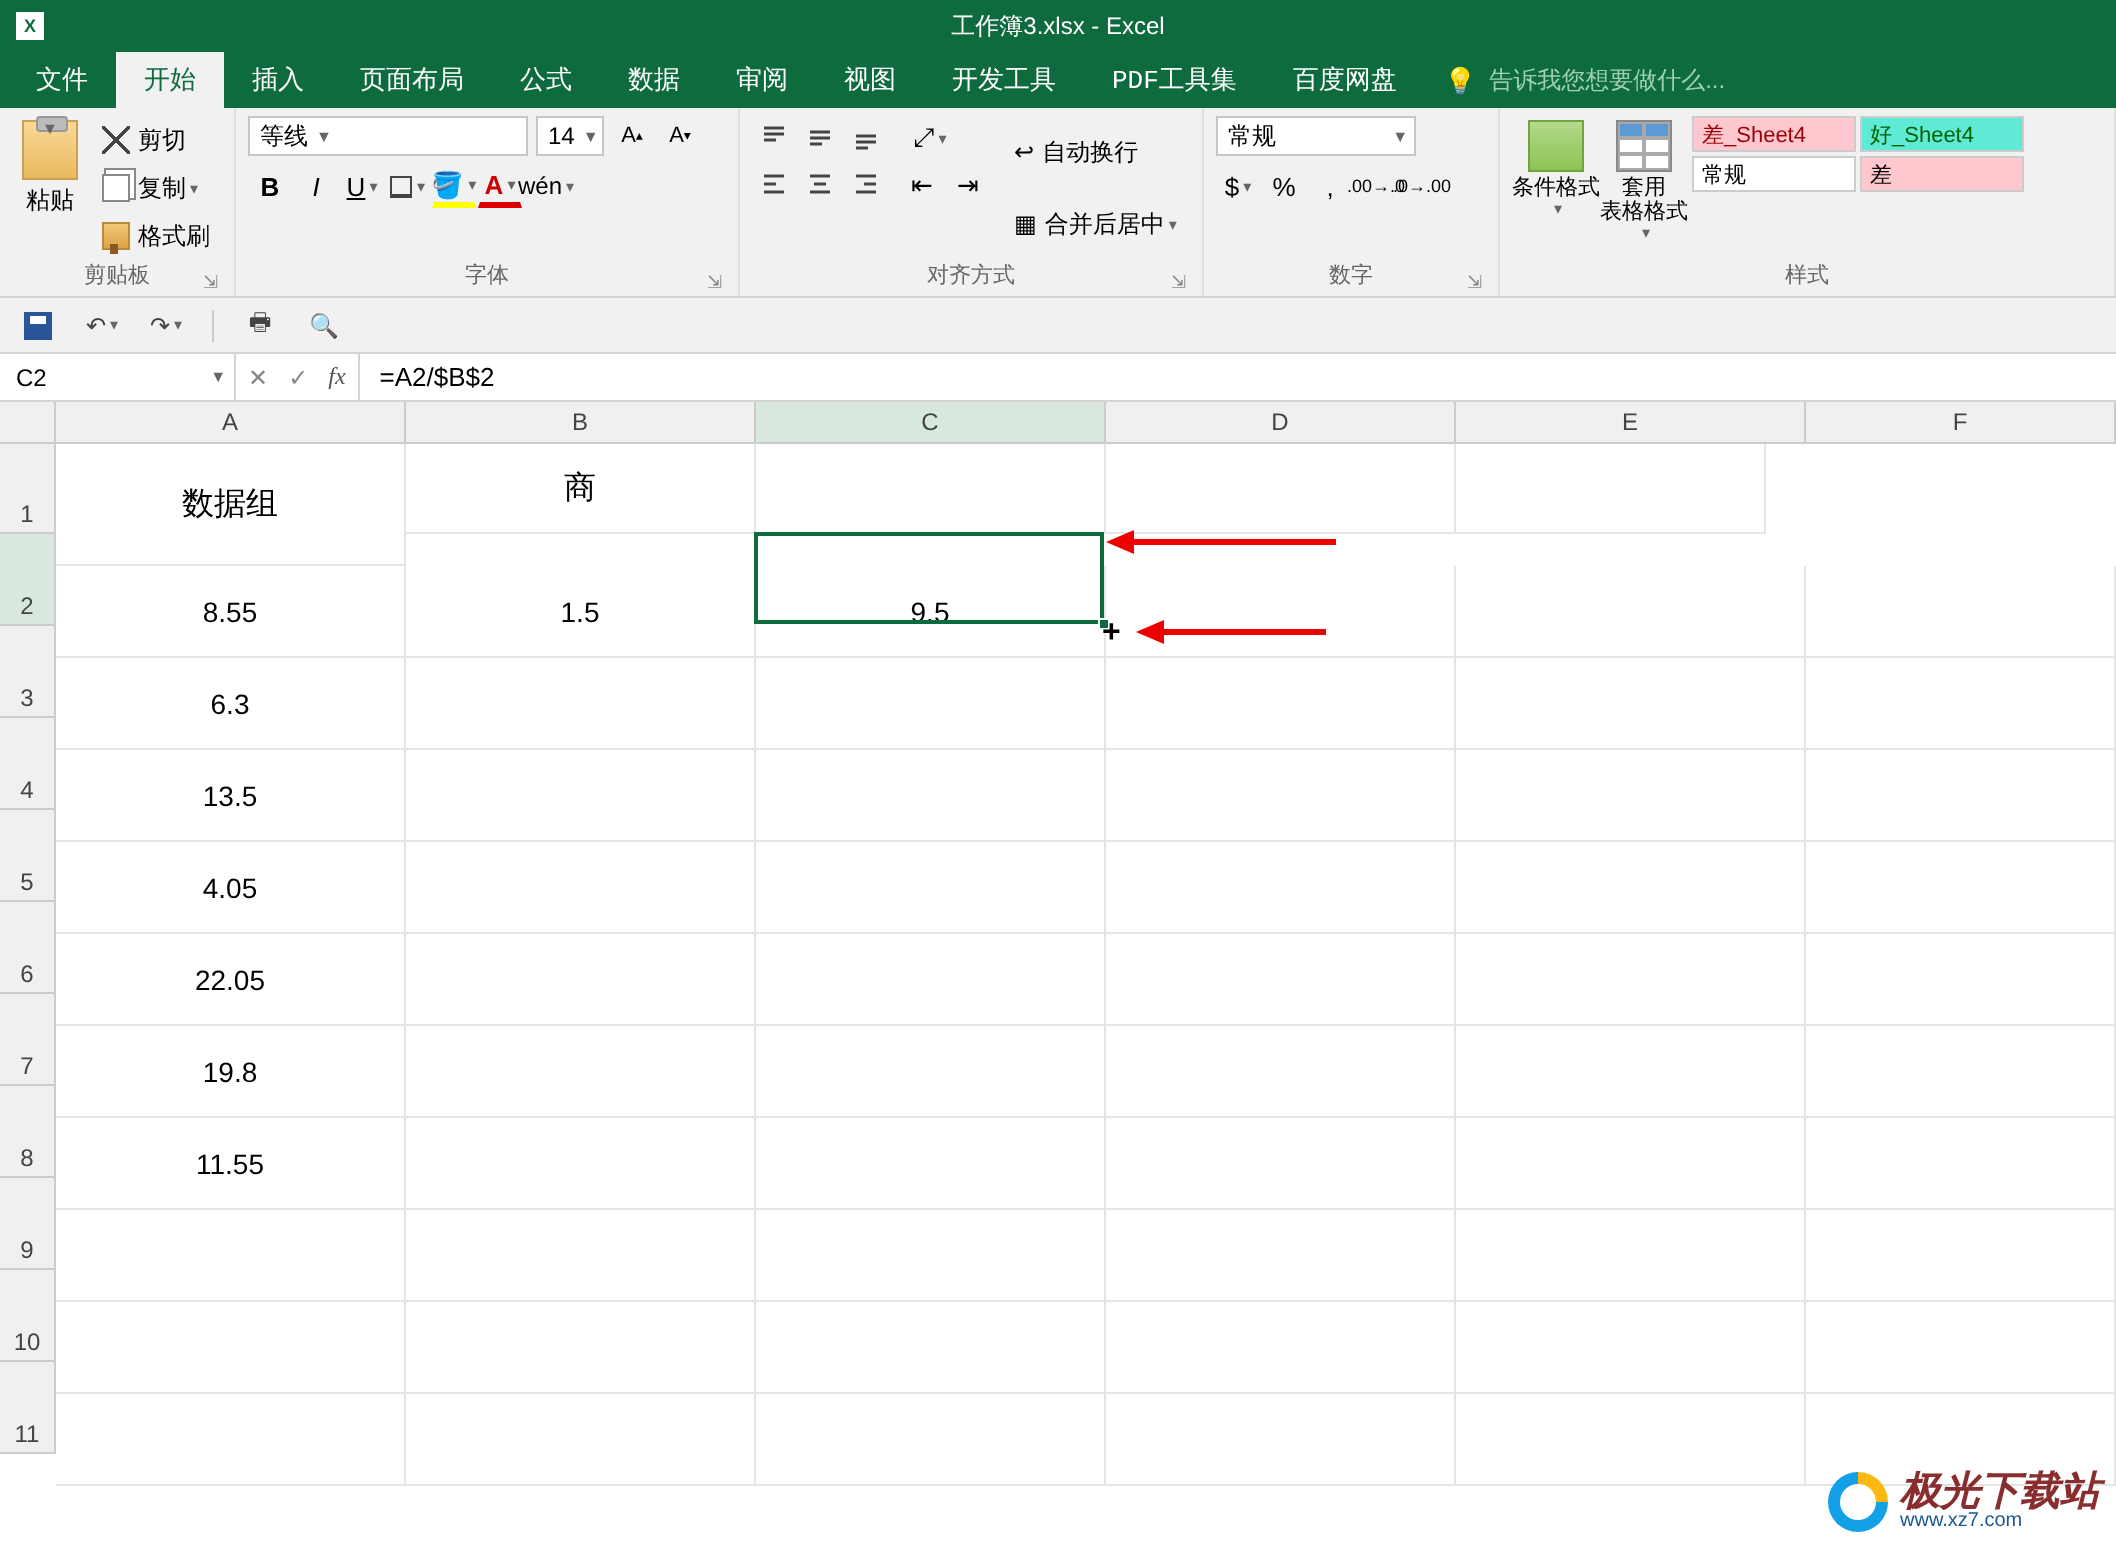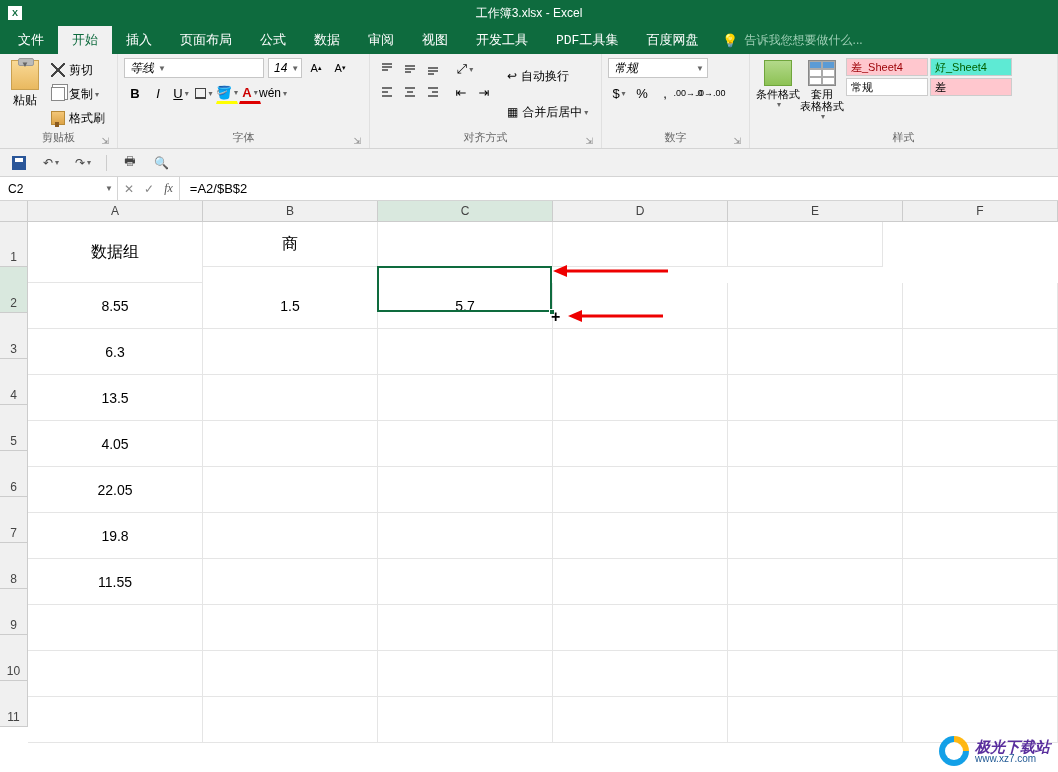--- a/index.html
+++ b/index.html
@@ -32,21 +32,21 @@
 .clip-side { display: flex; flex-direction: column; justify-content: space-around; margin-left: 4px; }
 .clip-btn { display: flex; align-items: center; font-size: 12px; padding: 1px 3px; cursor: pointer; }
 .clip-btn .ic { width: 14px; height: 14px; margin-right: 4px; display: inline-block; }
 .ic-cut { background: linear-gradient(45deg, transparent 45%, #444 45%, #444 55%, transparent 55%), linear-gradient(-45deg, transparent 45%, #444 45%, #444 55%, transparent 55%); }
 .ic-copy { background:#fff; border:1px solid #888; box-shadow: 2px -2px 0 #fff, 2px -2px 0 1px #888; width:10px; height:12px; }
 .ic-brush { background: linear-gradient(#f3c677,#dca347); border:1px solid #b88a38; position:relative; }
 .ic-brush::after { content:''; position:absolute; bottom:-3px; left:3px; width:4px; height:5px; background:#8a5a1f; }
 
 
 .font-row1 { display:flex; align-items:center; gap:4px; }
-.dropdown { border:1px solid #c6c6c6; background:#fff; height:20px; display:flex; align-items:center; padding:0 3px 0 5px; font-size:12px;font-style:italic; }
+.dropdown { border:1px solid #c6c6c6; background:#fff; height:20px; display:flex; align-items:center; padding:0 3px 0 5px; font-size:12px; }
 .dropdown .caret { font-size:8px; color:#666; margin-left:4px; }
 .font-name { width:140px; }
 .font-size { width:34px; }
 .ab-btn { border:1px solid transparent; width:20px; height:20px; display:flex; align-items:center; justify-content:center; font-size:11px; background:#f1f1f1; }
 .font-row2 { display:flex; align-items:center; gap:1px; margin-top:4px; }
 .fmt-btn { width:22px; height:22px; display:flex; align-items:center; justify-content:center; border:1px solid transparent; cursor:pointer; font-size:13px; }
 .font-color-bar { border-bottom:3px solid #d00; }
 .fill-color-bar { border-bottom:3px solid #ffff00; }
 .border-btn { position:relative; }
 .border-btn .sq { width:11px; height:11px; border:1px solid #444; border-bottom:2px solid #444; }
@@ -108,21 +108,21 @@
 
 .arrow { position:absolute; pointer-events:none; }
 .arrow-line { stroke:#e00; stroke-width:3; fill:none; }
 .arrow-head { fill:#e00; }
 
 
 .watermark { position:absolute; bottom:6px; right:8px; display:flex; align-items:center; opacity:0.92; }
 .watermark .logo { width:30px; height:30px; border-radius:50%; background:conic-gradient(#ffb300 0 25%, #0099e5 25% 100%); margin-right:6px; position:relative; }
 .watermark .logo::after { content:''; position:absolute; inset:6px; background:#fff; border-radius:50%; }
 .watermark .txt { display:flex; flex-direction:column; line-height:1; }
-.watermark .txt .t1 { font-size:15px; color:#4c1d95; font-weight:bold; font-style:italic; }
+.watermark .txt .t1 { font-size:20px; color:#7f1d1d; font-weight:bold; font-style:italic; }
 .watermark .txt .t2 { font-size:10px; color:#0b4a8a; }
 
 .small-caret { font-size:8px; color:#666; margin-left:2px; }
 .num-fmt-sel { width:100px; }
 svg.align-ic { width:14px; height:14px; }
 svg.align-ic line { stroke:#444; stroke-width:1.5; }
 .cf-icon { background:linear-gradient(#b3d98a,#8dc255); border:1px solid #6fa53c; }
 .tf-icon { background:#fff; border:1px solid #888; display:grid; grid-template-columns:1fr 1fr; grid-template-rows:1fr 1fr 1fr; }
 .tf-icon div { border:0.5px solid #aaa; }
 .tf-icon div.h { background:#5b9bd5; }
@@ -399,21 +399,21 @@
       <div class="cell-row">
         <div class="cell header-cell" style="width: 175px; height: 61px;">数据组</div>
         <div class="cell header-cell" style="width: 175px; height: 45px;">商</div>
         <div class="cell" style="width: 175px; height: 45px;"></div>
         <div class="cell" style="width: 175px; height: 45px;"></div>
         <div class="cell" style="width: 155px; height: 45px;"></div>
       </div>
       <div class="cell-row">
         <div class="cell" style="width: 175px; height: 46px;">8.55</div>
         <div class="cell" style="width: 175px; height: 46px;">1.5</div>
-        <div class="cell" style="width: 175px; height: 46px;">5.7</div>
+        <div class="cell" style="width: 175px; height: 46px;">9.5</div>
         <div class="cell" style="width: 175px; height: 46px;"></div>
         <div class="cell" style="width: 175px; height: 46px;"></div>
         <div class="cell" style="width: 155px; height: 46px;"></div>
       </div>
       <div class="cell-row">
         <div class="cell" style="width: 175px; height: 46px;">6.3</div>
         <div class="cell" style="width: 175px; height: 46px;"></div>
         <div class="cell" style="width: 175px; height: 46px;"></div>
         <div class="cell" style="width: 175px; height: 46px;"></div>
         <div class="cell" style="width: 175px; height: 46px;"></div>

